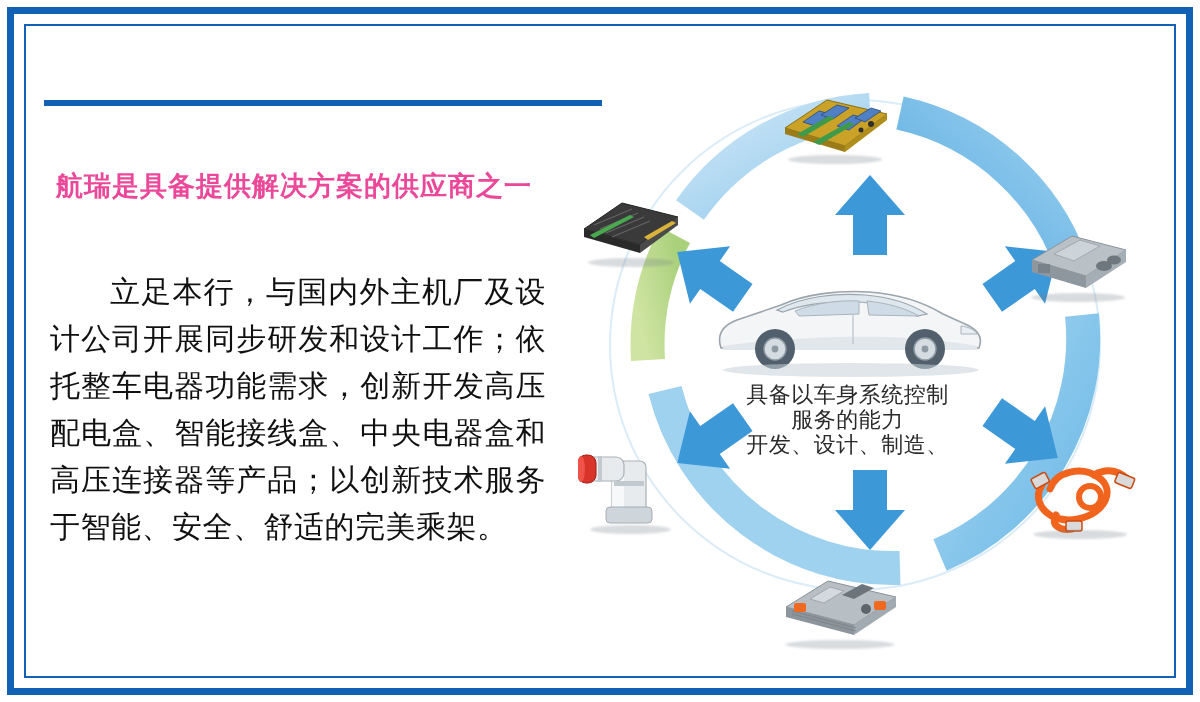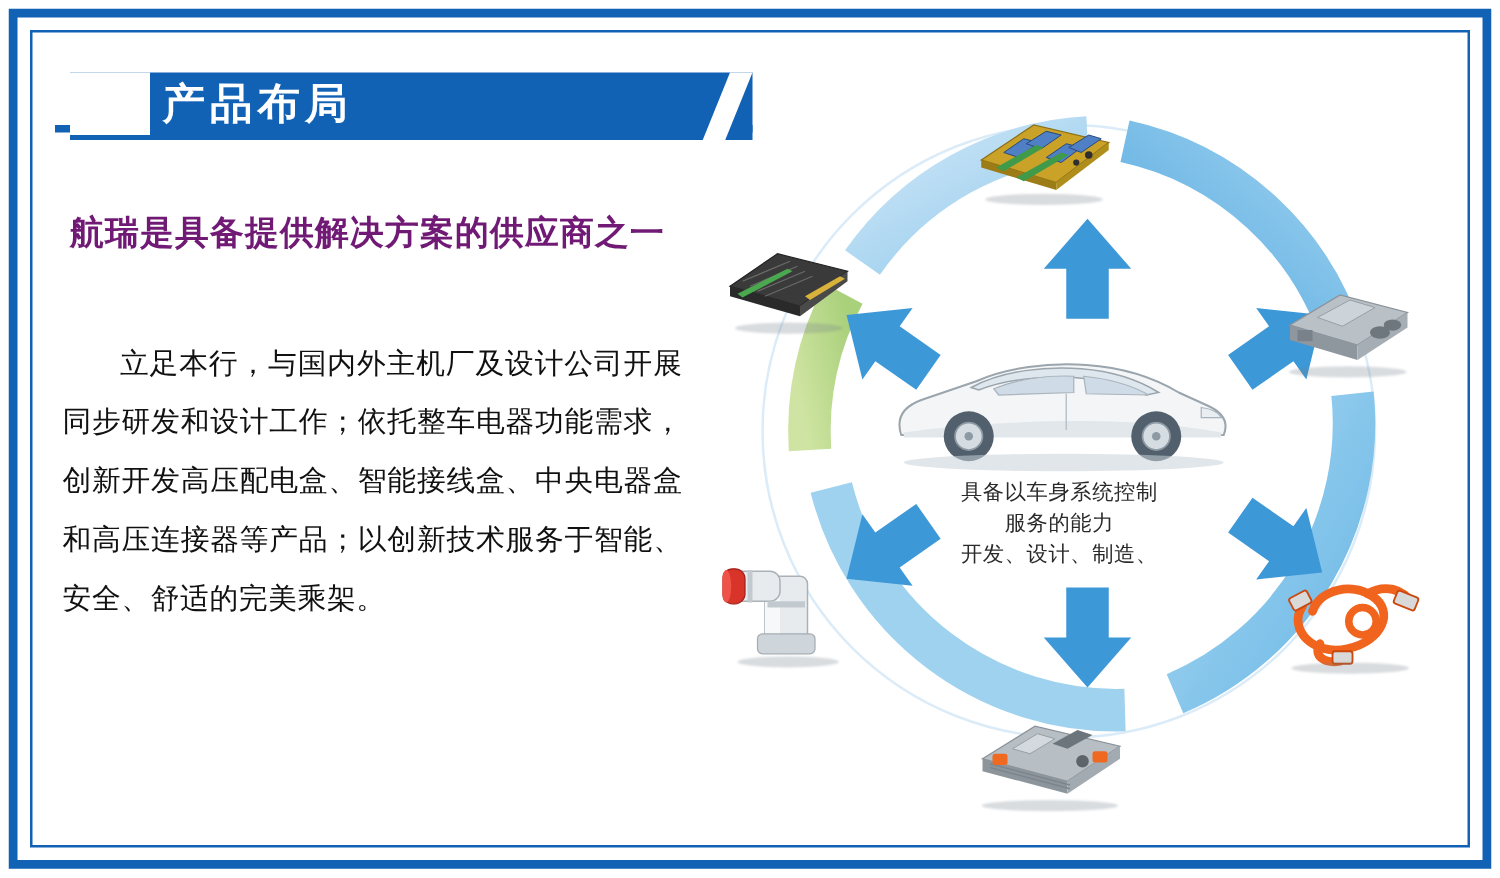--- a/index.html
+++ b/index.html
@@ -102,31 +102,31 @@
 
   
   .headline {
     position: absolute;
     left: 56px;
     top: 168px;
     width: 520px;
     font-family: "DejaVu Sans", "Liberation Sans", sans-serif;
     font-size: 27px;
     font-weight: bold;
-    color: #701a75;
+    color: #ec4899;
     letter-spacing: 1px;
     white-space: nowrap;
   }
   .body-text {
     position: absolute;
     left: 50px;
     top: 268px;
     width: 496px;
     font-family: "DejaVu Sans", "Liberation Sans", sans-serif;
-    font-size: 23px;
+    font-size: 30px;
     color: #111111;
     line-height: 47px;
     text-indent: 2em;
     letter-spacing: 0.5px;
     text-align: justify;
   }
 
   
   .diagram {
     position: absolute;
@@ -149,21 +149,21 @@
     height: 110px;
   }
 
   .center-caption {
     position: absolute;
     left: 145px;
     top: 322px;
     width: 265px;
     text-align: center;
     font-family: "DejaVu Sans", "Liberation Sans", sans-serif;
-    font-size: 17px;
+    font-size: 22px;
     color: #2a2a2a;
     line-height: 25px;
     letter-spacing: 0.5px;
   }
 
   
   .product {
     position: absolute;
   }
   .prod-top      { left: 205px; top: 20px;  width: 120px; height: 80px; }
@@ -187,27 +187,20 @@
 </style>
 </head>
 <body>
 
 <div class="slide">
 
   <div class="frame-outer"></div>
   <div class="frame-inner"></div>
 
   <div class="title-underlay"></div>
-  <div class="title-banner">
-    <div class="title-bar-bg"></div>
-    <div class="title-bar-tail"></div>
-    <div class="title-white-block"></div>
-    <div class="title-bar-notch"></div>
-    <div class="title-text">产品布局</div>
-  </div>
 
   <div class="headline">航瑞是具备提供解决方案的供应商之一</div>
   <div class="body-text">立足本行，与国内外主机厂及设计公司开展同步研发和设计工作；依托整车电器功能需求，创新开发高压配电盒、智能接线盒、中央电器盒和高压连接器等产品；以创新技术服务于智能、安全、舒适的完美乘架。</div>
 
   <div class="diagram">
 
     <svg class="ring-svg" width="600" height="600" viewBox="0 0 600 600">
       <defs>
         <linearGradient id="gblue1" x1="0" y1="0" x2="1" y2="1">
           <stop offset="0%" stop-color="#cfe7f7"></stop>

